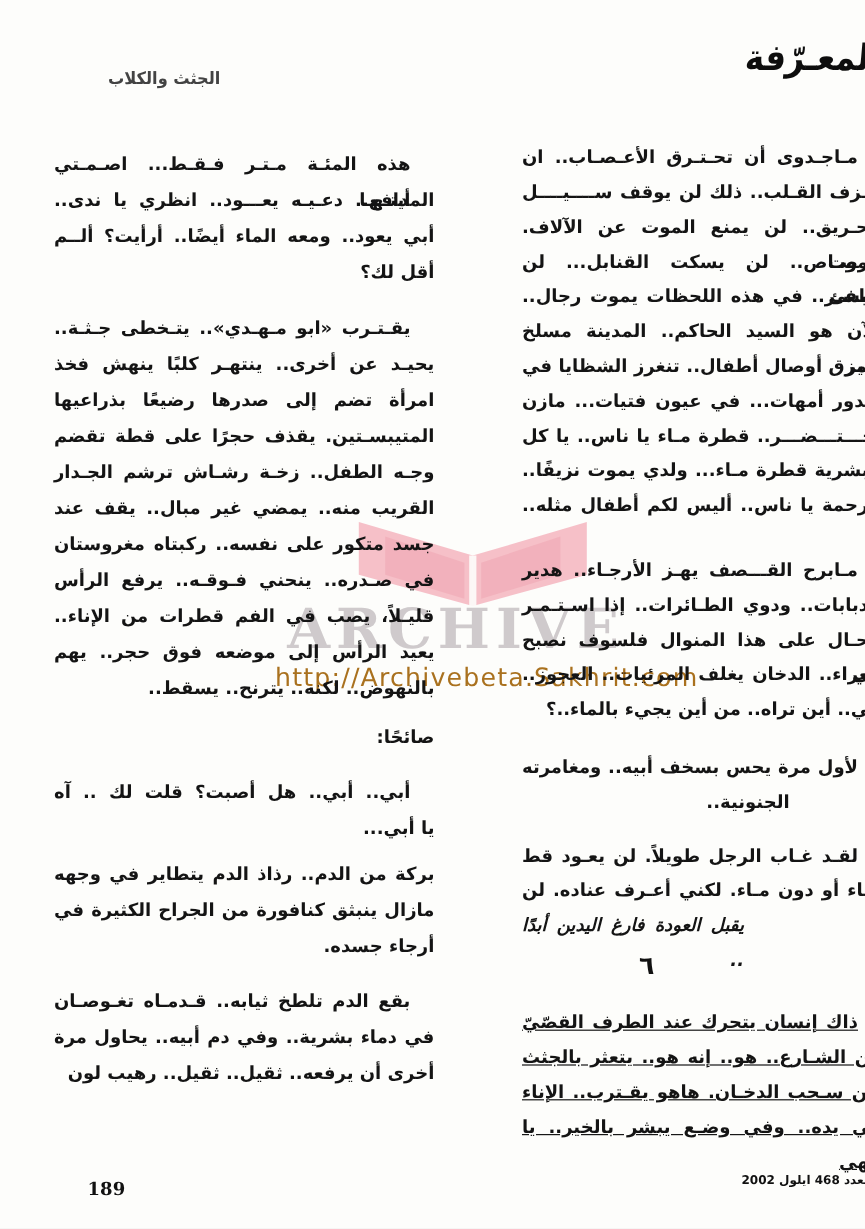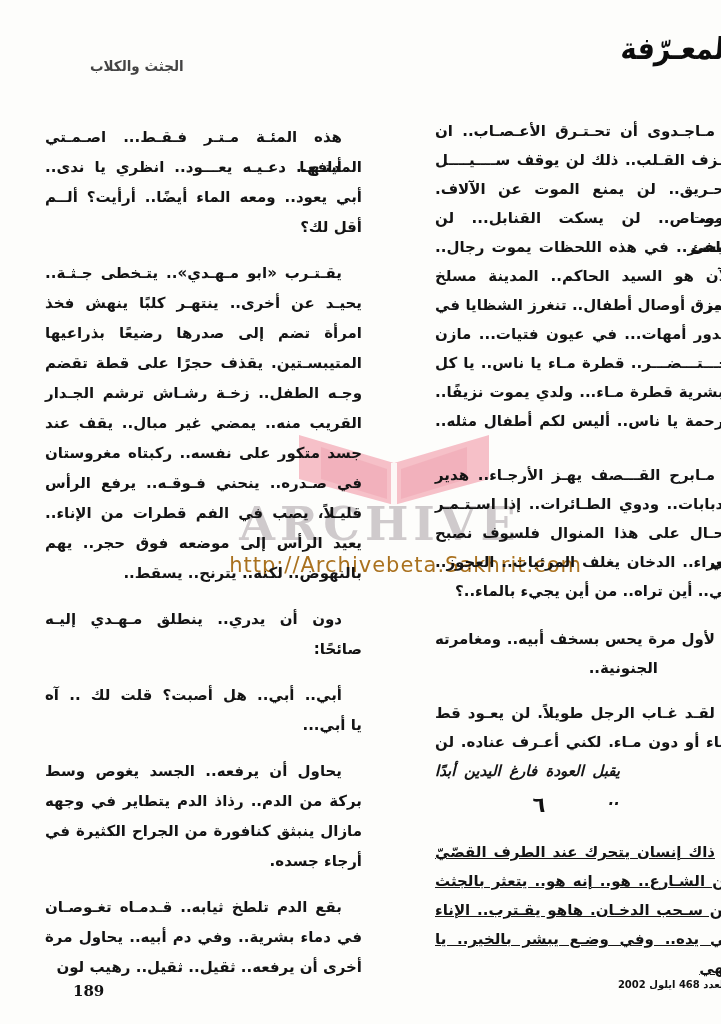--- a/index.html
+++ b/index.html
@@ -145,29 +145,27 @@
         <div class="line">المتيبسـتين. يقذف حجرًا على قطة تقضم</div>
         <div class="line">وجـه الطفل.. زخـة رشـاش ترشم الجـدار</div>
         <div class="line">القريب منه.. يمضي غير مبال.. يقف عند</div>
         <div class="line">جسد متكور على نفسه.. ركبتاه مغروستان</div>
         <div class="line">في صـدره.. ينحني فـوقـه.. يرفع الرأس</div>
         <div class="line">قليـلاً، يصب في الفم قطرات من الإناء..</div>
         <div class="line">يعيد الرأس إلى موضعه فوق حجر.. يهم</div>
         <div class="line para-end">بالنهوض.. لكنه.. يترنح.. يسقط..</div>
       </div>
       <div class="item para">
-        <div class="line first">دون أن يدري.. ينطلق مـهـدي إليـه</div>
         <div class="line para-end">صائحًا:</div>
       </div>
       <div class="item para">
         <div class="line first">أبي.. أبي.. هل أصبت؟ قلت لك .. آه</div>
         <div class="line para-end">يا أبي...</div>
       </div>
       <div class="item para">
-        <div class="line first">يحاول أن يرفعه.. الجسد يغوص وسط</div>
         <div class="line">بركة من الدم.. رذاذ الدم يتطاير في وجهه</div>
         <div class="line">مازال ينبثق كنافورة من الجراح الكثيرة في</div>
         <div class="line para-end">أرجاء جسده.</div>
       </div>
       <div class="item para">
         <div class="line first">بقع الدم تلطخ ثيابه.. قـدمـاه تغـوصـان</div>
         <div class="line">في دماء بشرية.. وفي دم أبيه.. يحاول مرة</div>
         <div class="line para-end">أخرى أن يرفعه.. ثقيل.. ثقيل.. رهيب لون</div>
       </div>
     </div>

